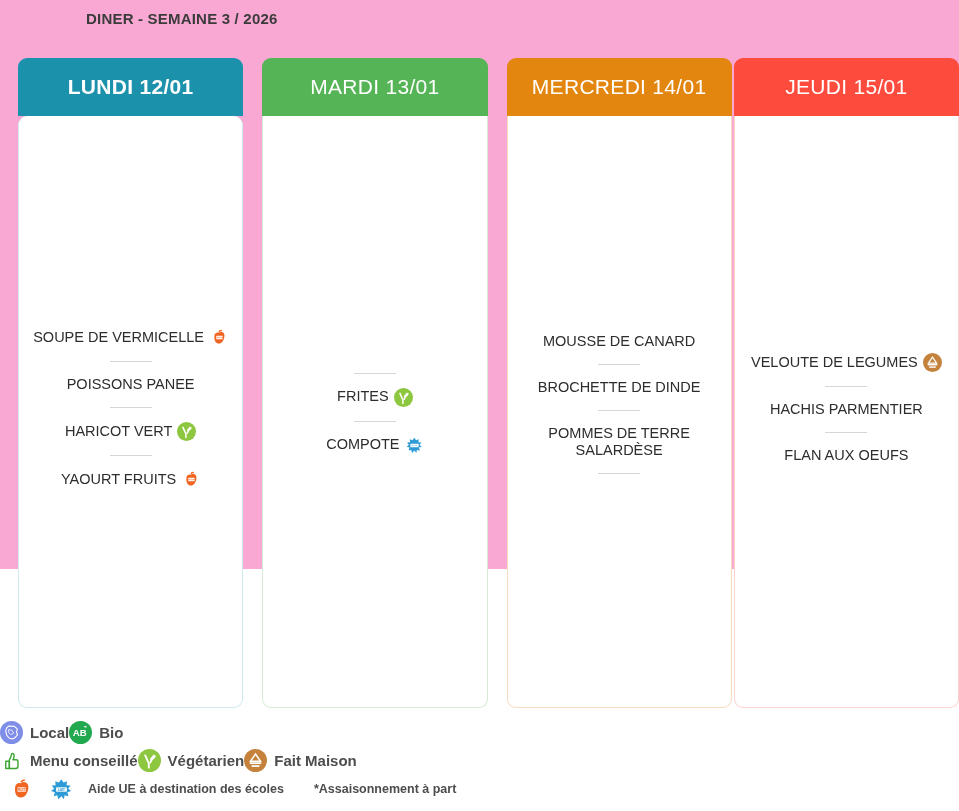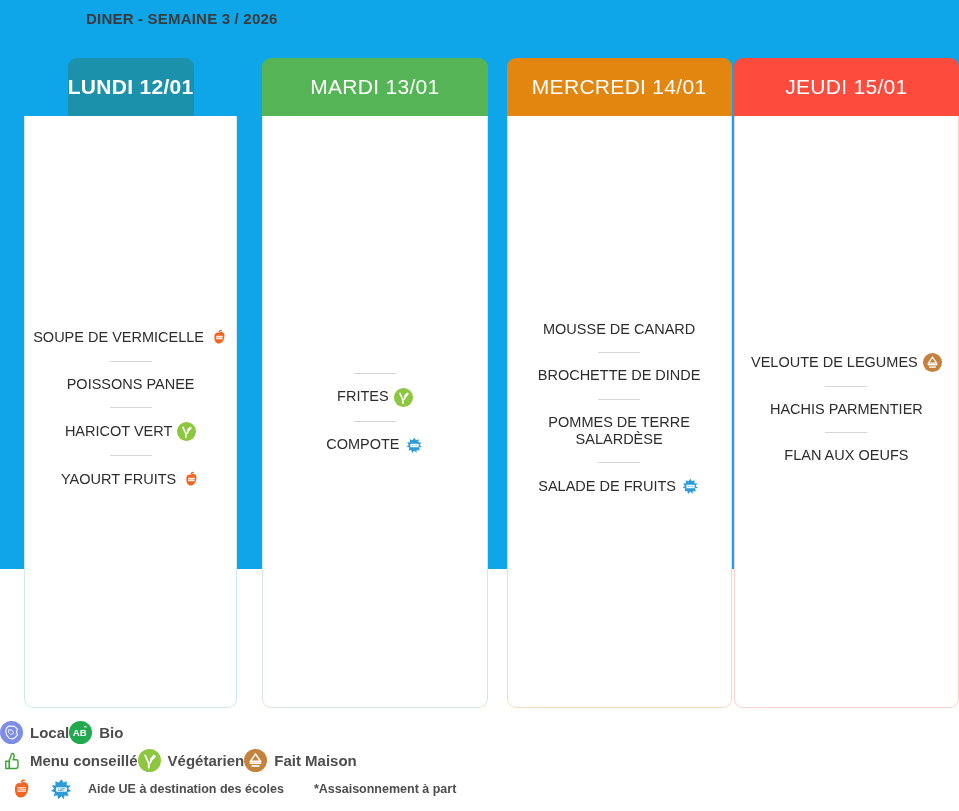--- a/index.html
+++ b/index.html
@@ -6,21 +6,21 @@
   html, body {
     margin: 0; padding: 0;
     width: 959px; height: 811px;
     background: #ffffff;
     font-family: "Liberation Sans", sans-serif;
     overflow: hidden;
   }
   #page {
     position: relative;
     width: 959px; height: 569px;
-    background: #0ea5e9;
+    background: #f9a8d4;
   }
 
   
   #title {
     position: absolute;
     left: 86px; top: 10px;
     font-size: 15px;
     font-weight: bold;
     color: #3b3b3b;
     letter-spacing: 0.2px;
@@ -35,21 +35,21 @@
     display: flex;
     gap: 0px;
   }
   .day-col {
     width: 236px;
     margin-right: 0px;
     position: relative;
     display: flex;
     flex-direction: column;
   }
-  .day-col.c0 { margin-left: 18px; align-items: center; }
+  .day-col.c0 { margin-left: 18px; }
   .day-col.c1 { margin-left: 19px; }
   .day-col.c2 { margin-left: 19px; }
   .day-col.c3 { margin-left: 2px; justify-content: flex-end; }
 
   .day-header {
     height: 58px;
     border-radius: 9px 9px 0 0;
     display: flex;
     align-items: center;
     justify-content: center;
@@ -132,21 +132,21 @@
 </head>
 <body>
 
 <div id="page">
 
   <div id="title">DINER - SEMAINE 3 / 2026</div>
 
   <div id="grid">
       <div class="day-col c0">
         <div class="day-header bold" style="background: rgb(27, 145, 172);">LUNDI 12/01</div>
-        <div class="day-body" style="border-color: rgb(207, 233, 239);">
+        <div class="day-body" style="border-color: rgb(207, 233, 239); border-radius: 9px;">
           <div class="dishes">
             <div class="dish-group">
               <div class="dish-line">
                 <span class="dish-text">SOUPE DE VERMICELLE</span>
                 <span class="raw-ico" style="width: 19px; height: 19px;">
                   <svg viewBox="0 0 32 32">
                     <path d="M9 14 C9 9 13 7 16.5 8 C19 5.5 23 6 25 9 C27 12 26 17 24 21 C22 25 18 27 14.5 26 C11 25 8.5 21 9 14 Z" fill="#F06522"></path>
                     <path d="M17 7 C17.5 4.5 20 3.5 21.5 4.5" stroke="#F06522" stroke-width="2" fill="none"></path>
                     <rect x="12" y="13" width="11" height="6" rx="1" fill="#fff" opacity="0.9"></rect>
                     <text x="17.5" y="17.5" font-family="Liberation Sans, sans-serif" font-size="4" fill="#F06522" text-anchor="middle">FRUITS</text>
@@ -241,32 +241,20 @@
               </div>
             </div>
             <div class="sep"></div>
             <div class="dish-group">
               <div class="dish-line">
                 <span class="dish-text">POMMES DE TERRE
 SALARDÈSE</span>
               </div>
             </div>
             <div class="sep"></div>
-            <div class="dish-group">
-              <div class="dish-line">
-                <span class="dish-text">SALADE DE FRUITS</span>
-                <span class="raw-ico" style="width: 19px; height: 19px;">
-                  <svg viewBox="0 0 32 32">
-                    <path d="M16 3 L18.5 7 L23 5.5 L22.5 10.5 L27.5 11 L24.5 15 L28.5 18 L23.5 19.5 L25 24.5 L20 23.5 L19 28.5 L16 24.5 L12 28.5 L10.5 23.5 L6 24.5 L7.5 19.5 L2.5 18 L6.5 15 L3.5 11 L8.5 10.5 L8 5.5 L12.5 7 Z" fill="#2E9BD6"></path>
-                    <rect x="9" y="13" width="14" height="6" rx="1" fill="#fff" opacity="0.92"></rect>
-                    <text x="16" y="17.4" font-family="Liberation Sans, sans-serif" font-size="3.8" fill="#2E9BD6" text-anchor="middle">LAIT</text>
-                  </svg>
-                </span>
-              </div>
-            </div>
           </div>
         </div>
       </div>
       <div class="day-col c3">
         <div class="day-header" style="background: rgb(253, 75, 62);">JEUDI 15/01</div>
         <div class="day-body" style="border-color: rgb(251, 211, 206);">
           <div class="dishes">
             <div class="dish-group">
               <div class="dish-line">
                 <span class="dish-text">VELOUTE DE LEGUMES</span>

